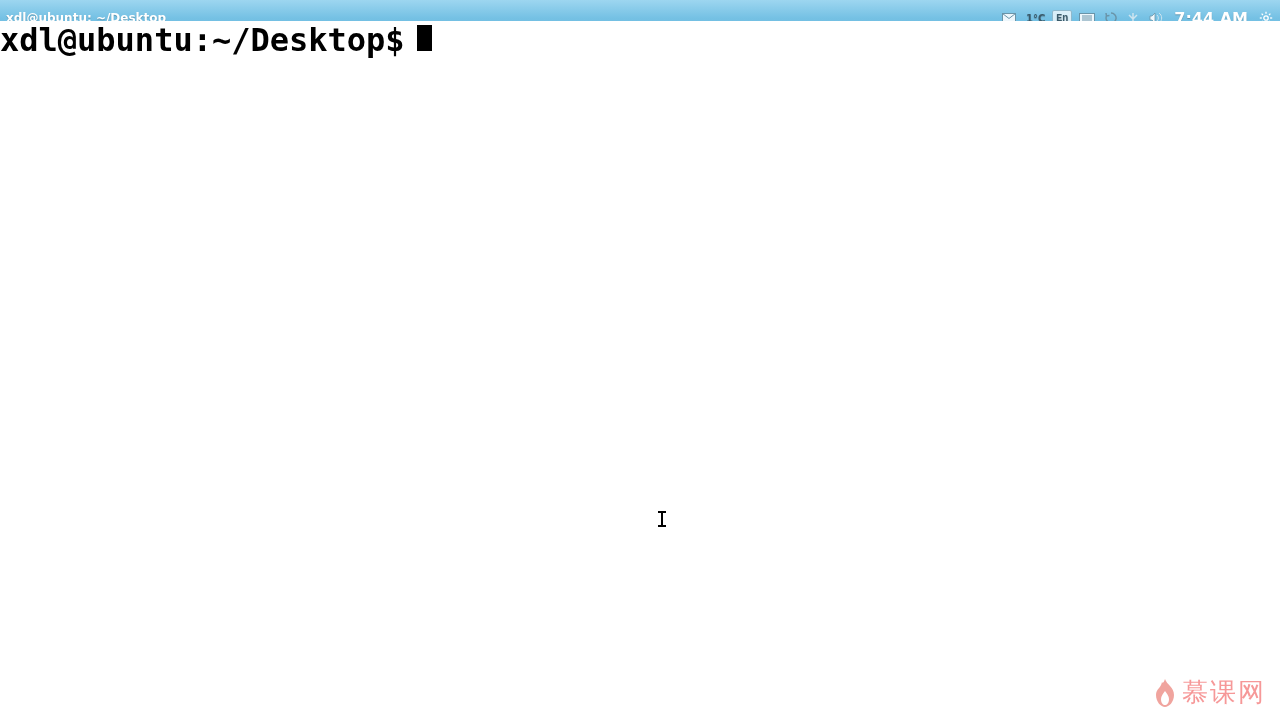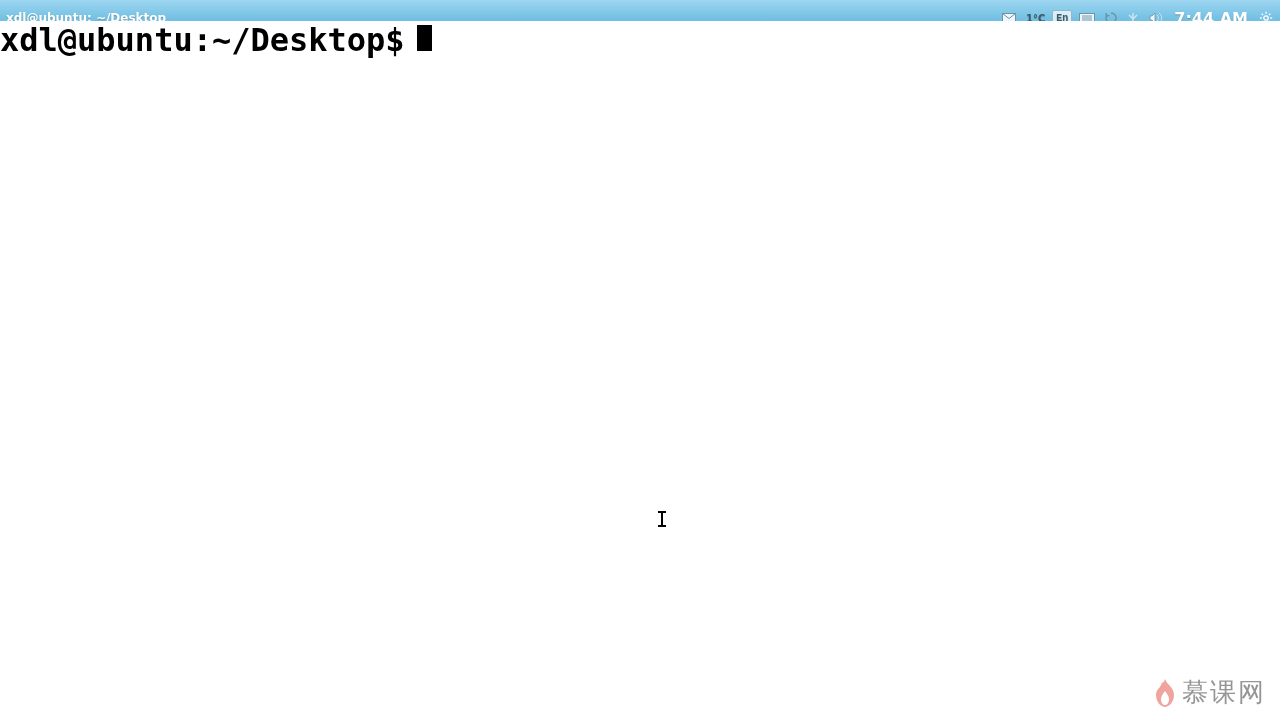--- a/index.html
+++ b/index.html
@@ -108,21 +108,21 @@
 
   
   .watermark {
     position: absolute;
     right: 14px;
     bottom: 10px;
     display: flex;
     align-items: center;
     gap: 6px;
     opacity: 0.55;
-    color: #404040;
+    color: #ef4444;
     font-size: 26px;
     font-weight: 500;
     letter-spacing: 2px;
     font-family: "Microsoft YaHei", "PingFang SC", sans-serif;
   }
   .flame {
     width: 22px; height: 28px;
   }
 </style>
 </head>

